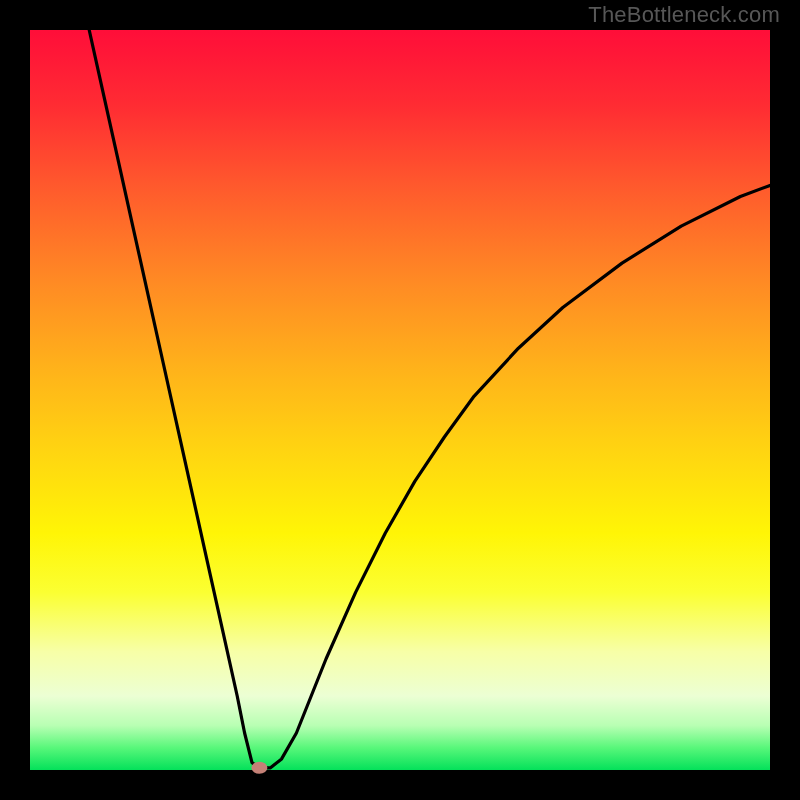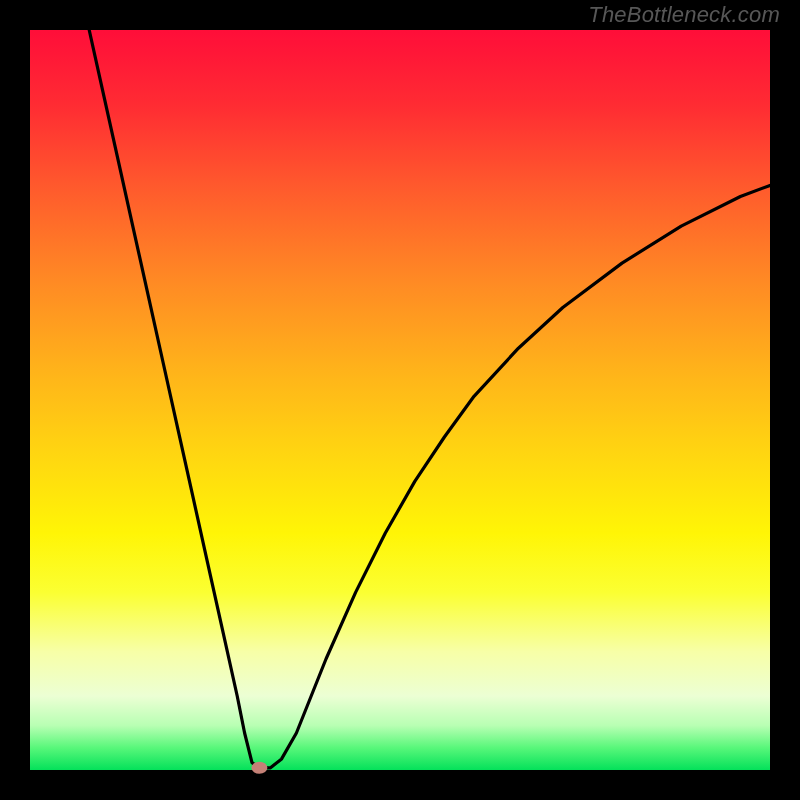--- a/index.html
+++ b/index.html
@@ -18,21 +18,20 @@
     box-sizing: border-box;
   }
   .watermark {
     position: absolute;
     top: 2px;
     right: 20px;
     font-size: 22px;
     font-weight: 500;
     color: #575757;
     letter-spacing: 0.2px;
-    font-style: italic;
   }
   .plot-bg {
     position: absolute;
     left: 30px;
     top: 30px;
     width: 740px;
     height: 740px;
     background: linear-gradient(
       to bottom,
       #ff0e39 0%,

